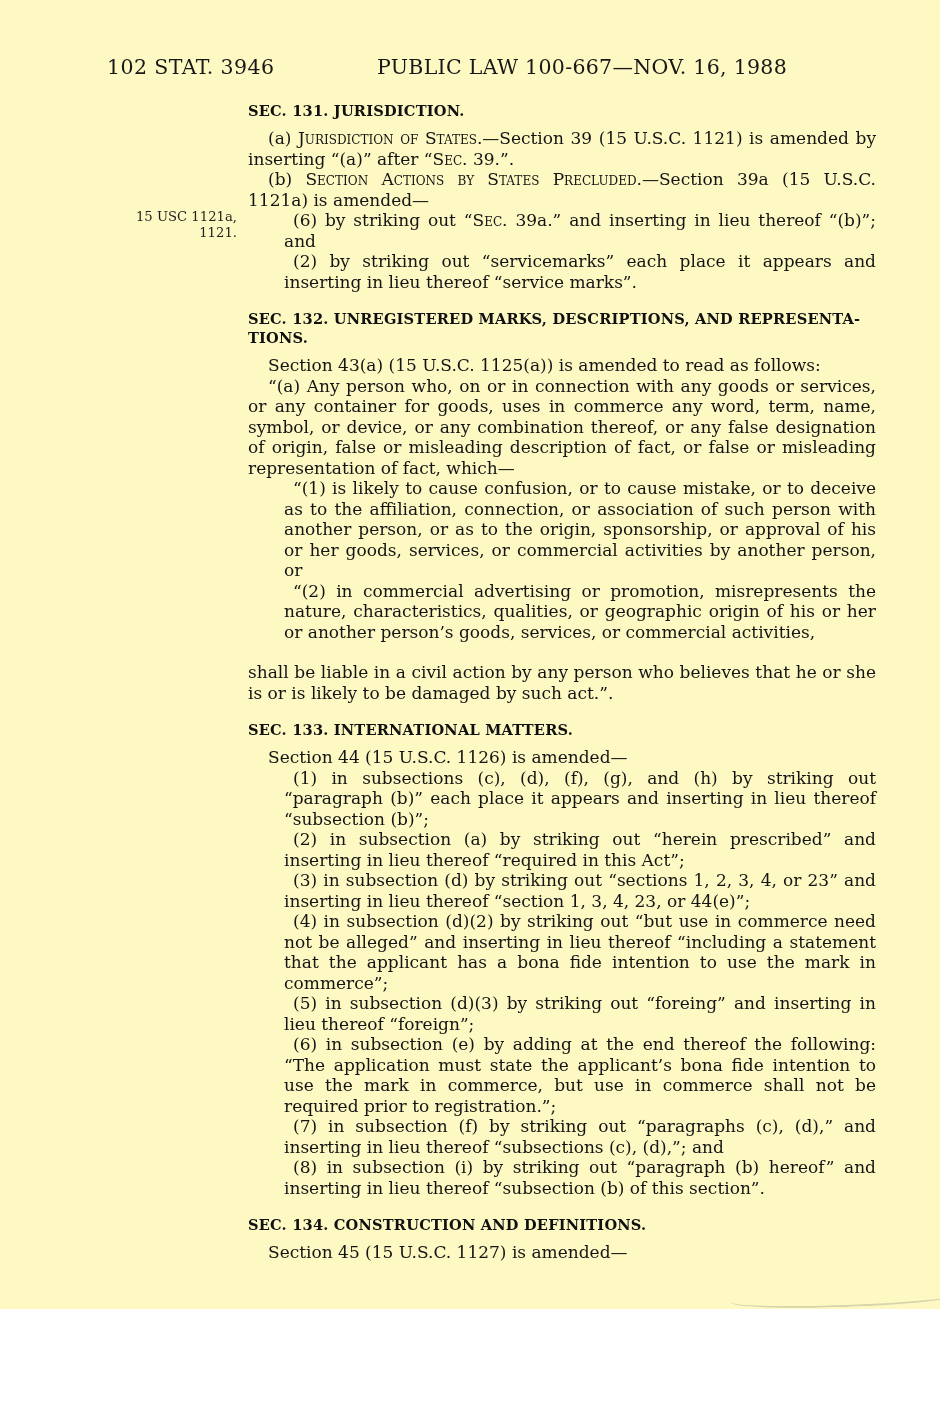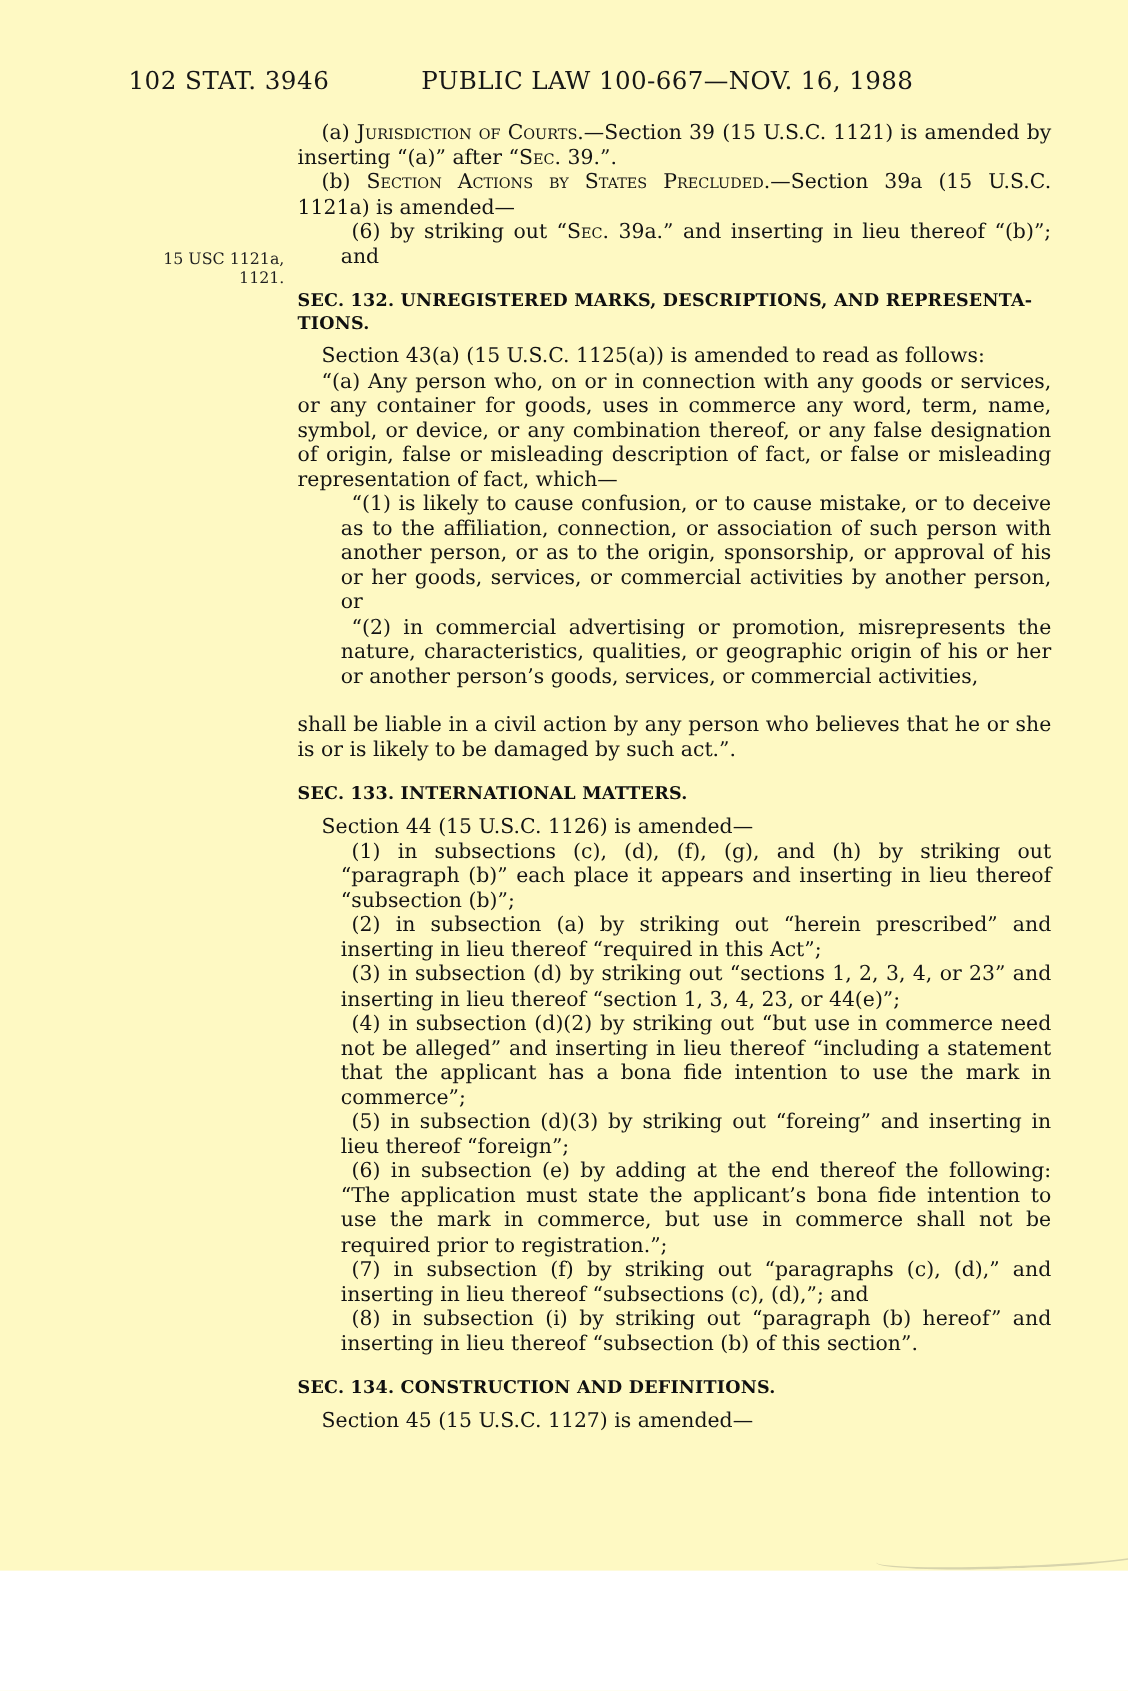--- a/index.html
+++ b/index.html
@@ -33,21 +33,21 @@
   .stat-number {
     position:absolute;
     left:107px;
     top:55px;
     font-size:20.5px;
     letter-spacing:0.4px;
     white-space:nowrap;
   }
   .law-title {
     position:absolute;
-    left:556px;
+    left:582px;
     top:55px;
     transform:translateX(-50%);
     font-size:20.5px;
     letter-spacing:0.3px;
     white-space:nowrap;
   }
 
   .margin-note {
     position:absolute;
     left:107px;
@@ -97,23 +97,27 @@
   <span class="stat-number">102 STAT. 3946</span>
 
   <span class="law-title">PUBLIC LAW 100-667—NOV. 16, 1988</span>
 
   <aside class="margin-note">
       <div>15 USC 1121a,</div>
       <div>1121.</div>
     </aside>
 
   <main class="body-col">
-      <p class="ind"><span>(a) </span><span class="sc">Jurisdiction of Courts</span><span>.—Section 39 (15 U.S.C. 1121) is amended by inserting “(a)” after “</span><span class="sc">Sec.</span><span> 39.”.</span></p>
+      <div class="sec-heading">
+        <div>SEC. 131. JURISDICTION.</div>
+      </div>
+      <p class="ind"><span>(a) </span><span class="sc">Jurisdiction of States</span><span>.—Section 39 (15 U.S.C. 1121) is amended by inserting “(a)” after “</span><span class="sc">Sec.</span><span> 39.”.</span></p>
       <p class="ind"><span>(b) </span><span class="sc">Section Actions by States Precluded</span><span>.—Section 39a (15 U.S.C. 1121a) is amended—</span></p>
       <p class="item"><span>(6) by striking out “</span><span class="sc">Sec.</span><span> 39a.” and inserting in lieu thereof “(b)”; and</span></p>
+      <p class="item"><span>(2) by striking out “servicemarks” each place it appears and inserting in lieu thereof “service marks”.</span></p>
       <div class="sec-heading">
         <div>SEC. 132. UNREGISTERED MARKS, DESCRIPTIONS, AND REPRESENTA-</div>
         <div class="cont">TIONS.</div>
       </div>
       <p class="ind"><span>Section 43(a) (15 U.S.C. 1125(a)) is amended to read as follows:</span></p>
       <p class="ind"><span>“(a) Any person who, on or in connection with any goods or services, or any container for goods, uses in commerce any word, term, name, symbol, or device, or any combination thereof, or any false designation of origin, false or misleading description of fact, or false or misleading representation of fact, which—</span></p>
       <p class="item"><span>“(1) is likely to cause confusion, or to cause mistake, or to deceive as to the affiliation, connection, or association of such person with another person, or as to the origin, sponsorship, or approval of his or her goods, services, or commercial activities by another person, or</span></p>
       <p class="item"><span>“(2) in commercial advertising or promotion, misrepresents the nature, characteristics, qualities, or geographic origin of his or her or another person’s goods, services, or commercial activities,</span></p>
       <p class="flush"><span>shall be liable in a civil action by any person who believes that he or she is or is likely to be damaged by such act.”.</span></p>
       <div class="sec-heading">

